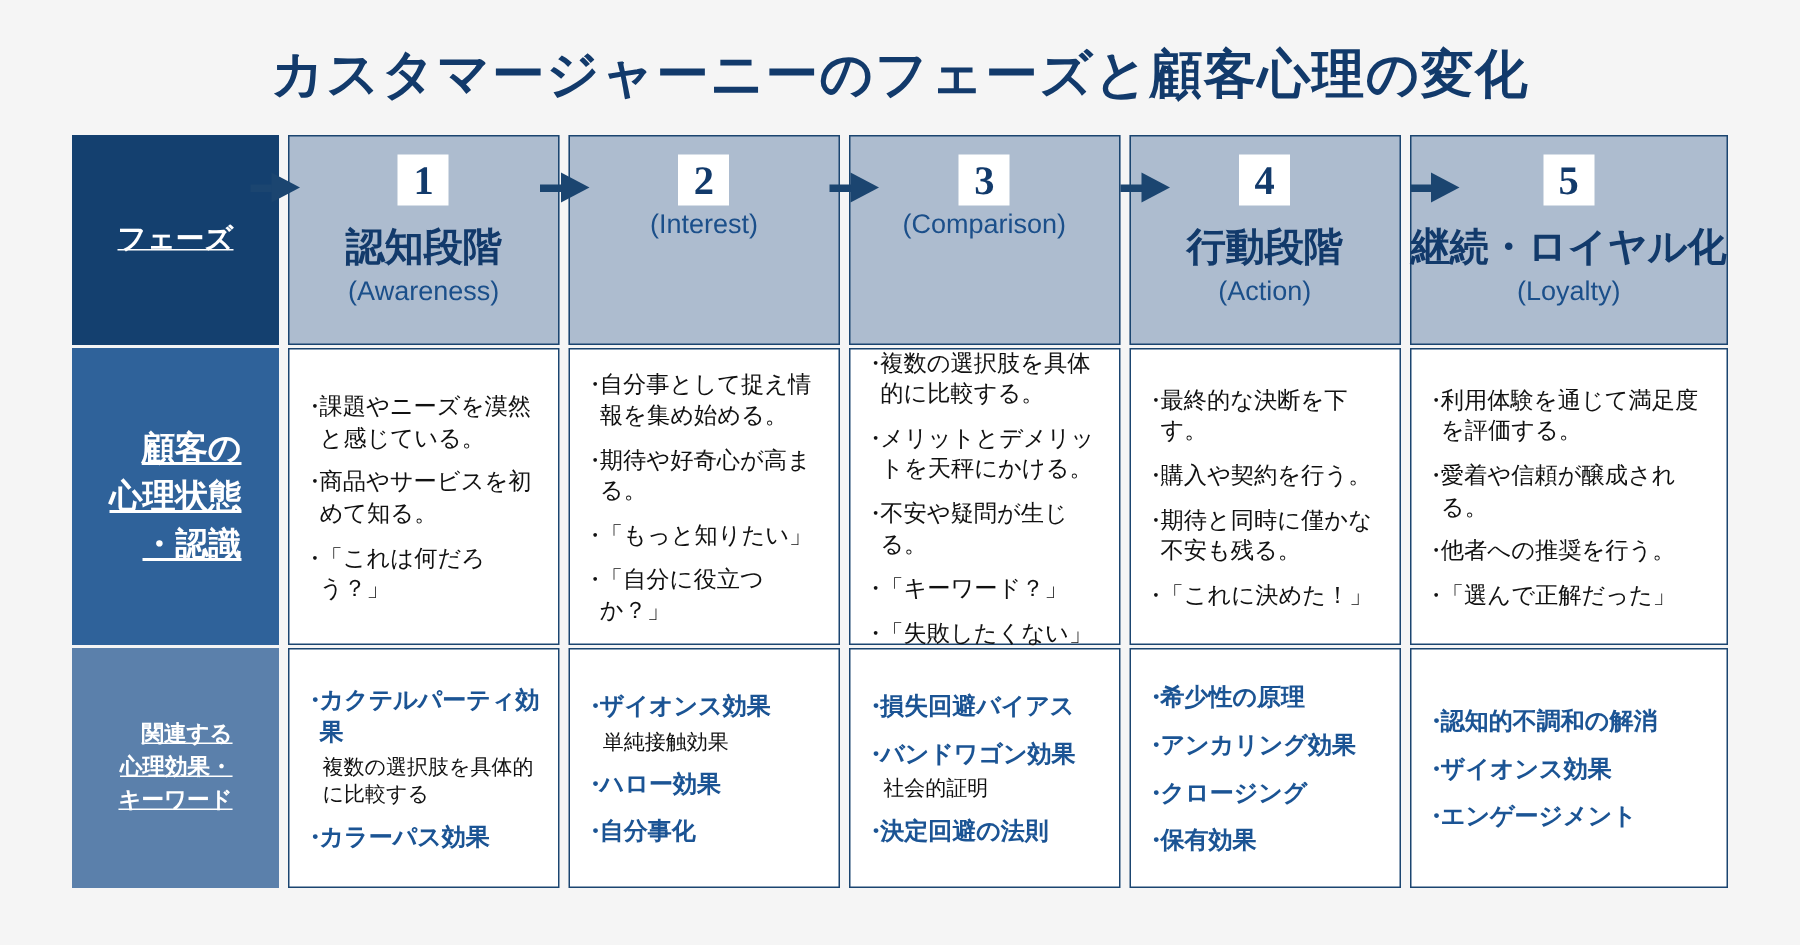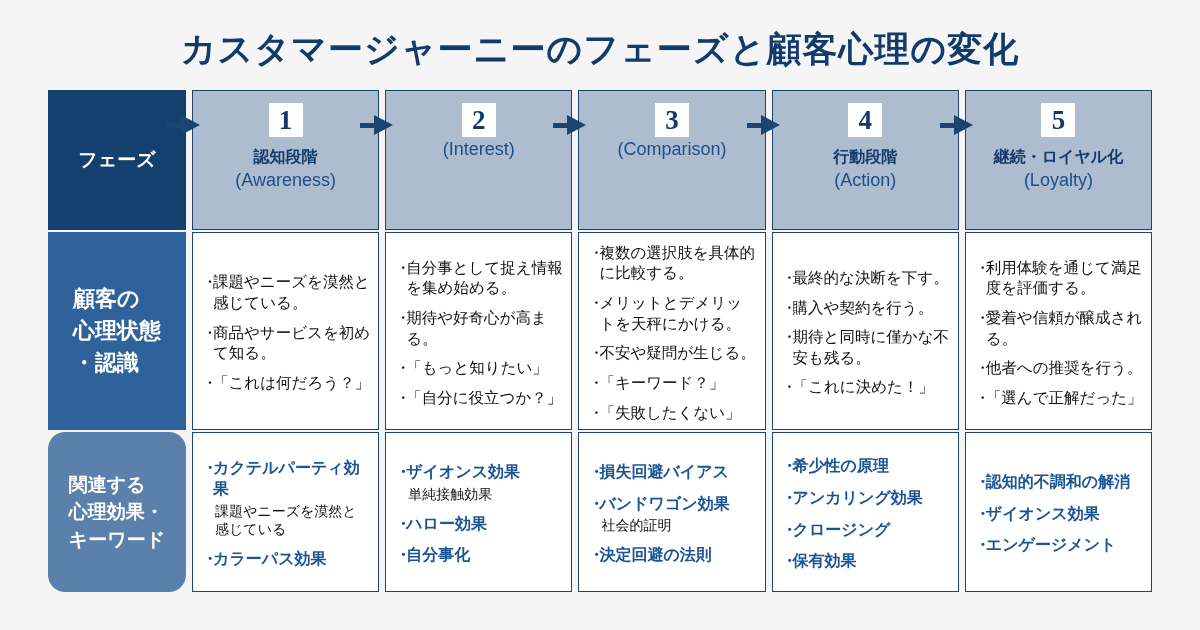--- a/index.html
+++ b/index.html
@@ -45,29 +45,30 @@
     grid-template-rows: 140px 198px 160px;
     column-gap: 6px;
     row-gap: 2px;
   }
 
   
   .rowlabel {
     display: flex;
     align-items: center;
     justify-content: center;
-    text-align: left;
+    text-align: right;
     color: #ffffff;
     font-weight: bold;
     line-height: 1.45;
     white-space: pre-line;
+    text-decoration: underline;
   }
   .rowlabel.lv1 { background: #14406f; font-size: 19px; }
   .rowlabel.lv2 { background: #2f629a; font-size: 22px; }
-  .rowlabel.lv3 { background: #5b80ab; font-size: 19px; border-radius: 17px; }
+  .rowlabel.lv3 { background: #5b80ab; font-size: 15px; }
 
   
   .phasehead {
     position: relative;
     background: #adbccf;
     border: 1.5px solid #1b4570;
     display: flex;
     flex-direction: column;
     align-items: center;
     justify-content: flex-start;
@@ -81,21 +82,21 @@
     font-size: 27px;
     font-weight: bold;
     font-family: "Liberation Serif", "DejaVu Serif", serif;
     display: flex;
     align-items: center;
     justify-content: center;
     line-height: 1;
   }
   .phasehead .jp {
     margin-top: 10px;
-    font-size: 16px;
+    font-size: 26px;
     font-weight: bold;
     color: #123a6b;
     white-space: nowrap;
   }
   .phasehead .en {
     margin-top: 2px;
     font-size: 18px;
     color: #1b4f8a;
     white-space: nowrap;
   }
@@ -298,21 +299,21 @@
       </div>
       <div class="rowlabel lv3">関連する
 心理効果・
 キーワード</div>
       <div class="cell">
         <div class="kw-item">
           <div class="kw-main">
             <span class="dot">・</span>
             <span>カクテルパーティ効果</span>
           </div>
-          <div class="kw-sub">課題やニーズを漠然と感じている</div>
+          <div class="kw-sub">複数の選択肢を具体的に比較する</div>
         </div>
         <div class="kw-item">
           <div class="kw-main">
             <span class="dot">・</span>
             <span>カラーパス効果</span>
           </div>
         </div>
       </div>
       <div class="cell">
         <div class="kw-item">

